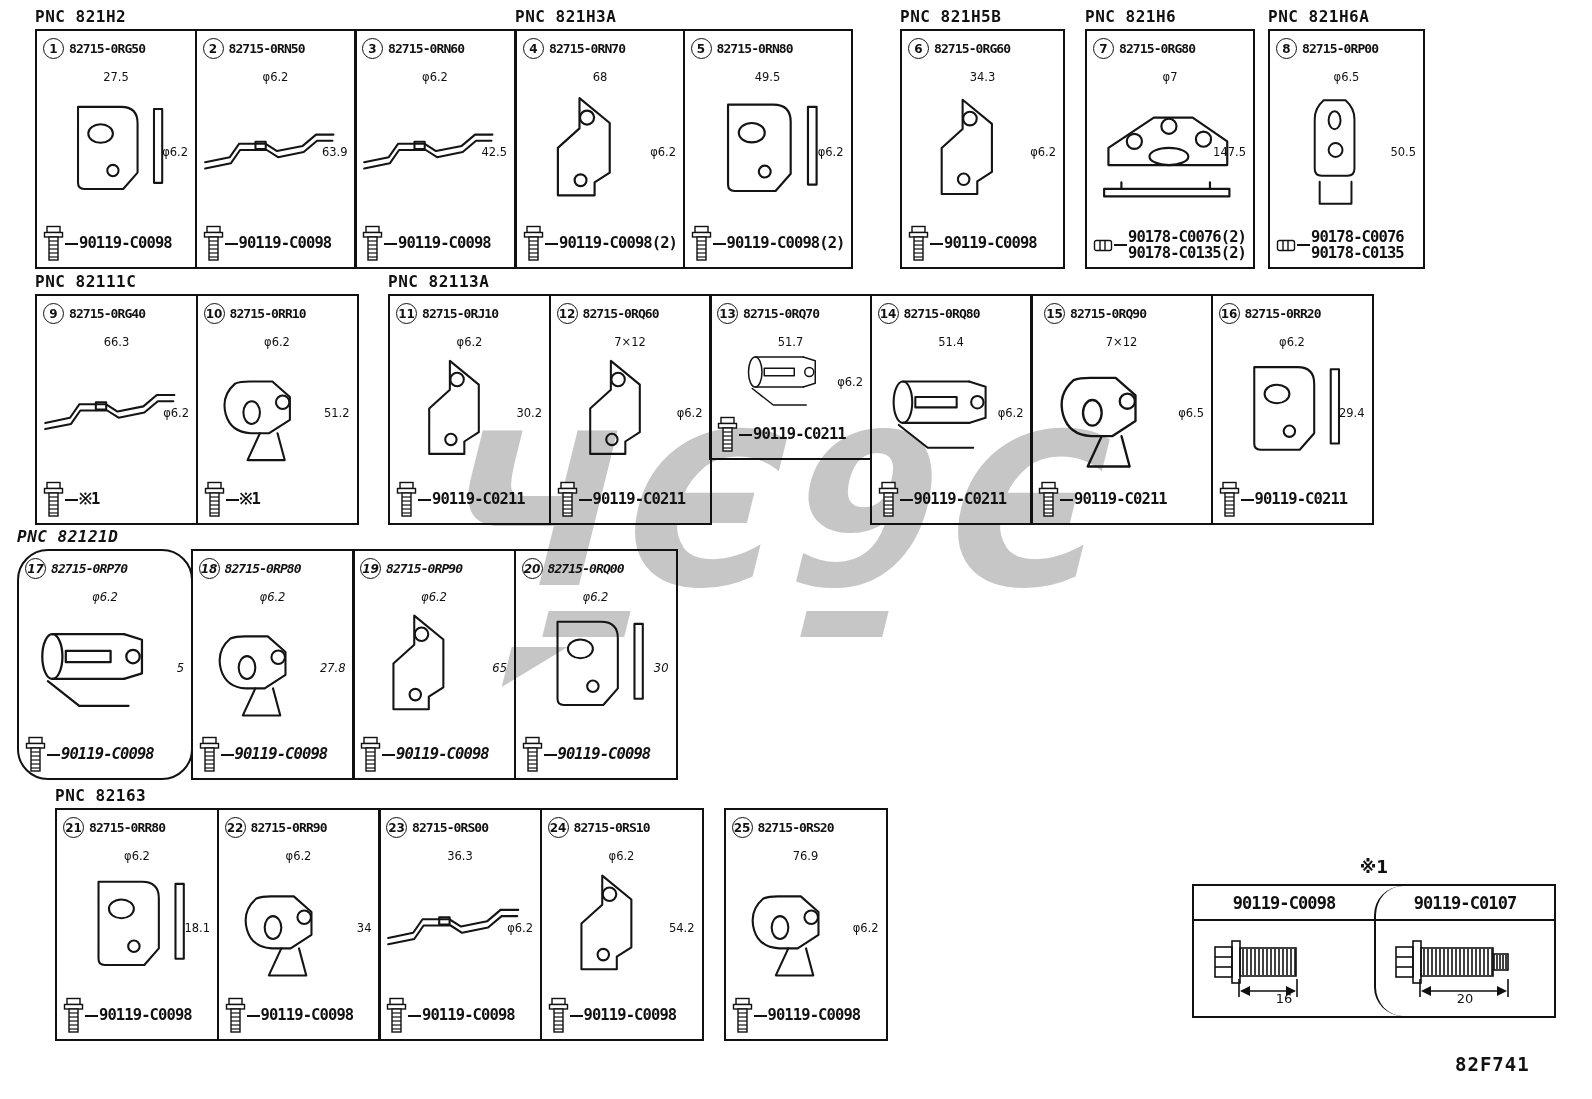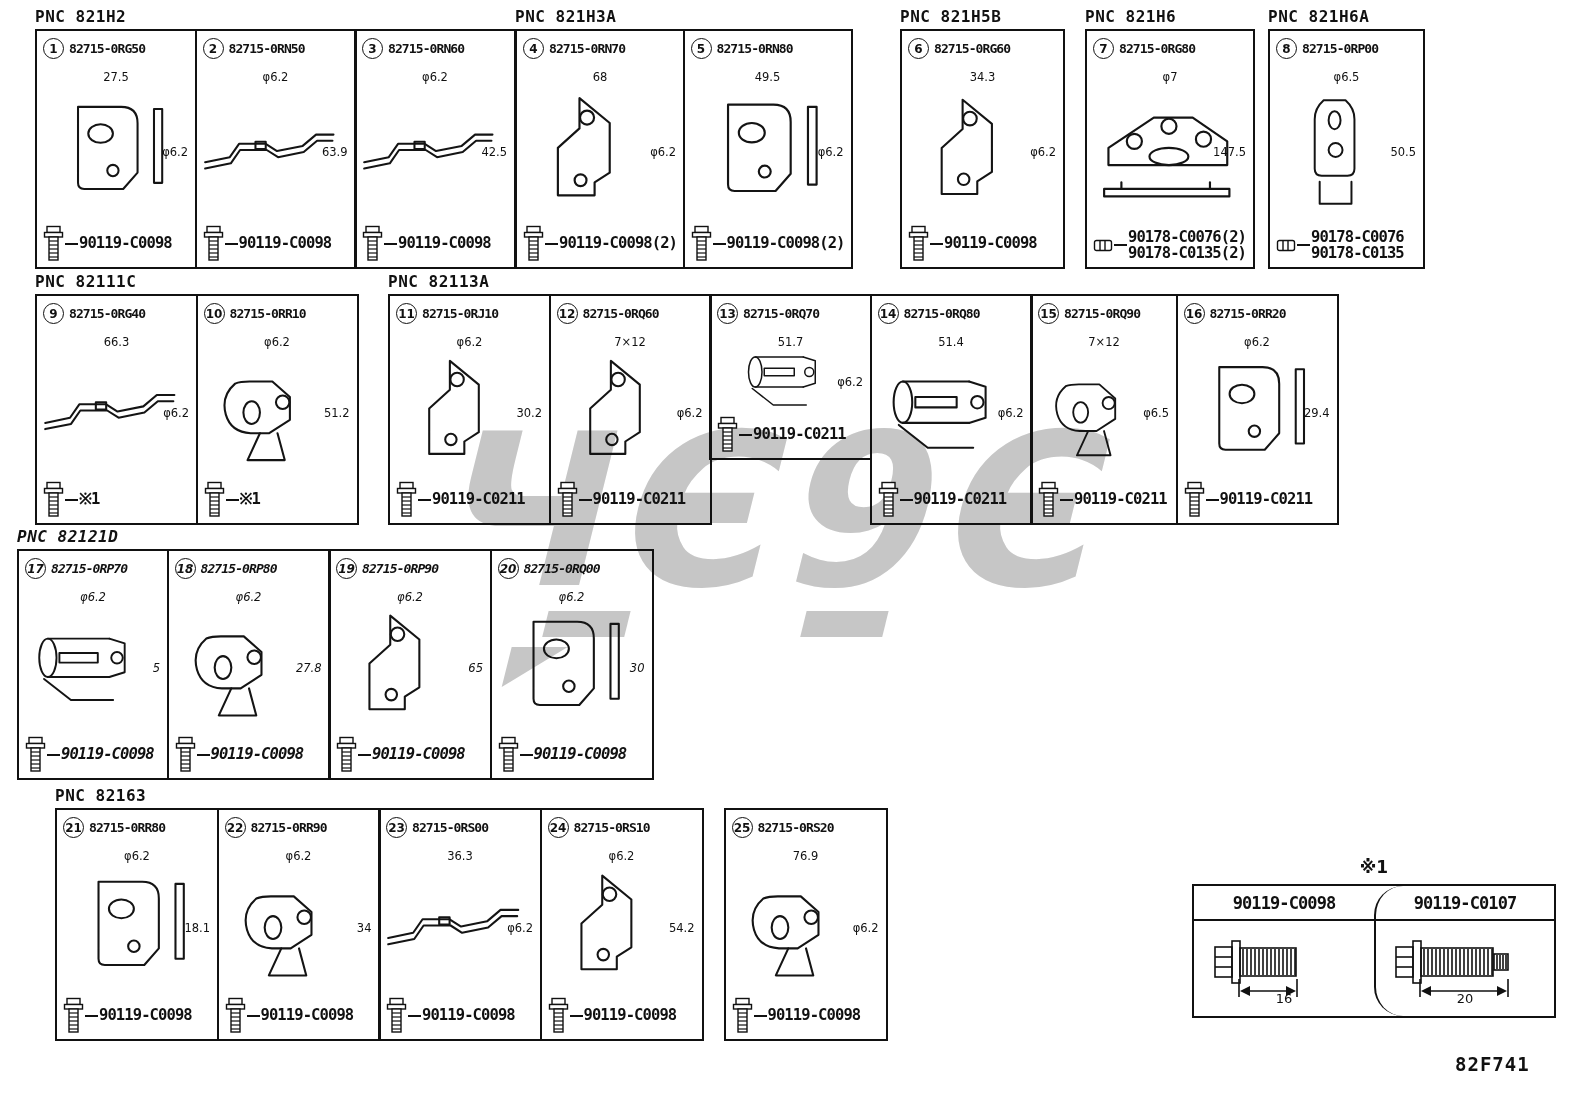--- a/index.html
+++ b/index.html
@@ -688,21 +688,21 @@
                 </g>
               </svg>
             </span>
       <span class="f-line"></span>
       <span class="f-labels">
               <span class="f-label">90119-C0211</span>
             </span>
     </div>
   </div>
 
-  <div class="cell" style="width: 148px; height: 231px;">
+  <div class="cell" style="width: 183px; height: 231px; padding-left: 6px;">
     <div class="cell-header">
       <span class="circ">
               <span class="num">15</span>
             </span>
       <span class="part">82715-0RQ90</span>
     </div>
     <div class="drawing"><svg viewBox="0 0 150 120" preserveAspectRatio="xMidYMid meet" fill="none" stroke="#141414" stroke-width="2" stroke-linejoin="round" stroke-linecap="round">
               <path d="M34 34 q-14 12 -9 30 q5 17 24 18 h18 l20 -13 v-22 l-17 -15 h-22 q-9 0 -14 2 z"></path>
               <ellipse cx="50" cy="62" rx="8" ry="11"></ellipse>
               <circle cx="80" cy="52" r="6.5"></circle>
@@ -766,21 +766,21 @@
       <span class="f-labels">
               <span class="f-label">90119-C0211</span>
             </span>
     </div>
   </div>
 </div>
     </div>
     <div class="group" style="left: 17px; top: 526px; font-style: italic;">
       <div class="pnc-label">PNC 82121D</div>
       <div class="cells">
-  <div class="cell" style="width: 152px; height: 231px;">
+  <div class="cell" style="width: 176px; height: 231px; border-radius: 31px;">
     <div class="cell-header">
       <span class="circ">
               <span class="num">17</span>
             </span>
       <span class="part">82715-0RP70</span>
     </div>
     <div class="drawing"><svg viewBox="0 0 150 120" preserveAspectRatio="xMidYMid meet" fill="none" stroke="#141414" stroke-width="2" stroke-linejoin="round" stroke-linecap="round">
               <ellipse cx="28" cy="52" rx="9" ry="20"></ellipse>
               <path d="M28 32 h64 m0 40 h-64"></path>
               <path d="M92 32 l16 5 v30 l-16 5"></path>

